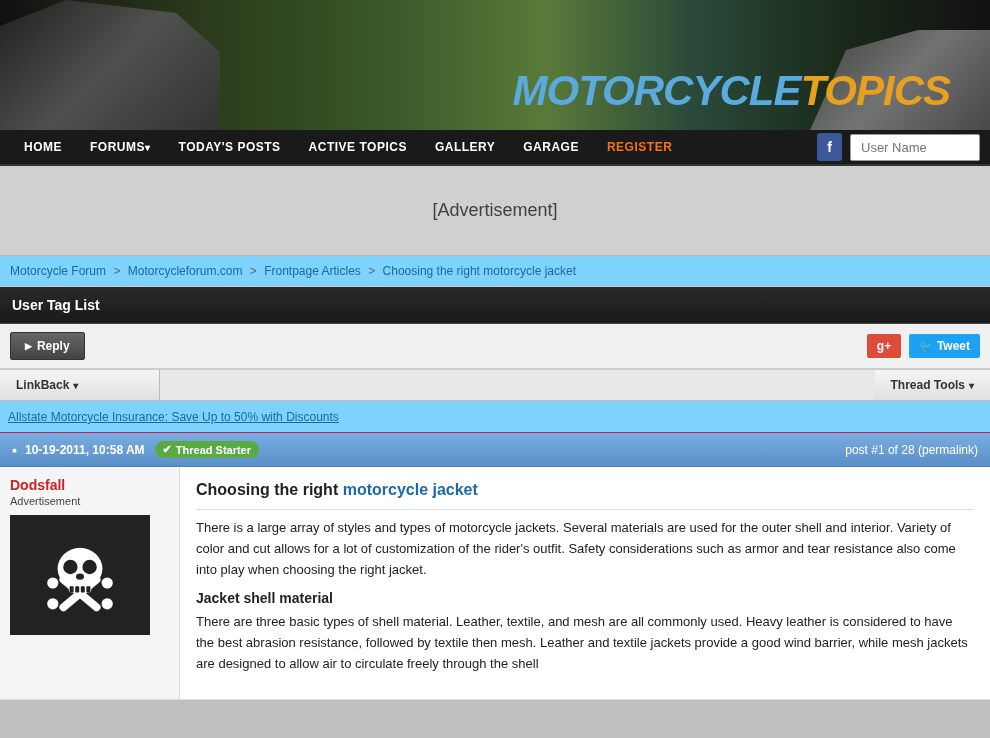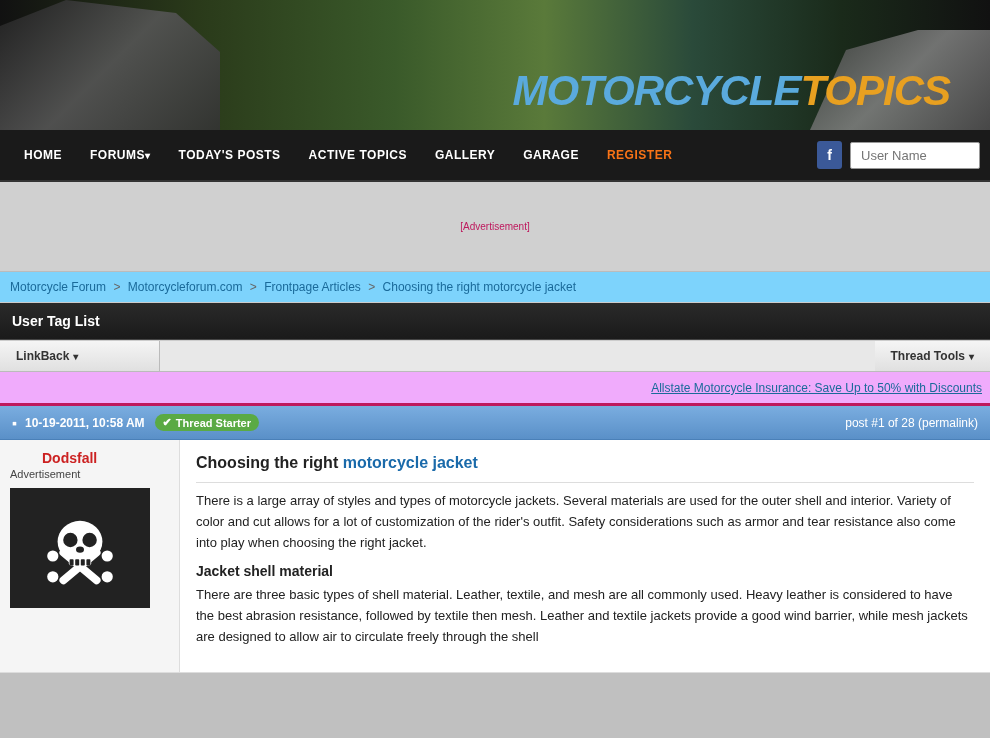--- a/index.html
+++ b/index.html
@@ -44,21 +44,21 @@
       right: 0; bottom: 0;
       width: 180px; height: 100px;
       background: linear-gradient(135deg, #444 0%, #888 50%, #555 100%);
       clip-path: polygon(0 100%, 20% 20%, 60% 0, 100% 0, 100% 100%);
       opacity: 0.8;
     }
 
     
     .navbar {
       background: #1a1a1a;
-      height: 52px;
+      height: 36px;
       display: flex;
       align-items: center;
       padding: 0 10px;
       border-bottom: 2px solid #333;
     }
     .nav-item {
       color: #fff;
       font-size: 12px;
       font-weight: bold;
       padding: 0 14px;
@@ -202,24 +202,24 @@
       color: #333;
       cursor: pointer;
       display: flex;
       align-items: center;
       gap: 4px;
     }
     .thread-tools-btn::after { content: ' ▾'; font-size: 10px; }
 
     
     .ad-strip {
-      background: #f0abfc;
+      background: #7dd3fc;
       padding: 8px;
-      text-align: right;
-      border-bottom: 3px solid #be185d;
+      text-align: left;
+      border-bottom: 1px solid #be185d;
     }
     .ad-strip a { color: #1a6a9a; font-size: 12px; text-decoration: underline; }
 
     
     .post-header {
       background: linear-gradient(to bottom, #7aade0, #5a90c8);
       padding: 8px 12px;
       display: flex;
       align-items: center;
       border-bottom: 1px solid #4a80b8;
@@ -257,21 +257,20 @@
       display: flex;
       flex-direction: column;
       align-items: flex-start;
     }
     .post-author-name {
       color: #cc2222;
       font-size: 14px;
       font-weight: bold;
       margin-bottom: 2px;
       cursor: pointer;
-      margin-left: 32px;
     }
     .post-author-title {
       color: #444;
       font-size: 11px;
       margin-bottom: 8px;
     }
     .post-avatar {
       width: 140px;
       height: 120px;
       background: #222;
@@ -344,37 +343,48 @@
     <a class="nav-item">ACTIVE TOPICS</a>
     <a class="nav-item">GALLERY</a>
     <a class="nav-item">GARAGE</a>
     <a class="nav-item register">REGISTER</a>
     <div class="nav-spacer"></div>
     <div class="nav-fb">f</div>
     <input class="nav-username" type="text" placeholder="User Name" style="">
   </nav>
 
   <div class="ad-banner">
-    <span style="color:#be185d;font-size:10px;">[Advertisement]</span>
+    <span style="color:#404040;font-size:18px;">[Advertisement]</span>
   </div>
 
   <div class="breadcrumb">
     <a href="#">Motorcycle Forum</a>
     <span class="sep">&gt;</span>
     <a href="#">Motorcycleforum.com</a>
     <span class="sep">&gt;</span>
     <a href="#">Frontpage Articles</a>
     <span class="sep">&gt;</span>
     <a href="#">Choosing the right motorcycle jacket</a>
   </div>
 
   <div class="section-header">
     <span>User Tag List</span>
   </div>
 
+  <div class="reply-bar">
+    <button class="reply-btn">
+      <span>Reply</span>
+    </button>
+    <div class="reply-social">
+      <button class="g-plus-btn">g+</button>
+      <button class="tweet-btn">
+        <span>Tweet</span>
+      </button>
+    </div>
+  </div>
 
   <div class="thread-tools-bar">
     <div class="linkback-btn">
       <span>LinkBack</span>
     </div>
     <div class="spacer"></div>
     <div class="thread-tools-btn">
       <span>Thread Tools</span>
     </div>
   </div>

